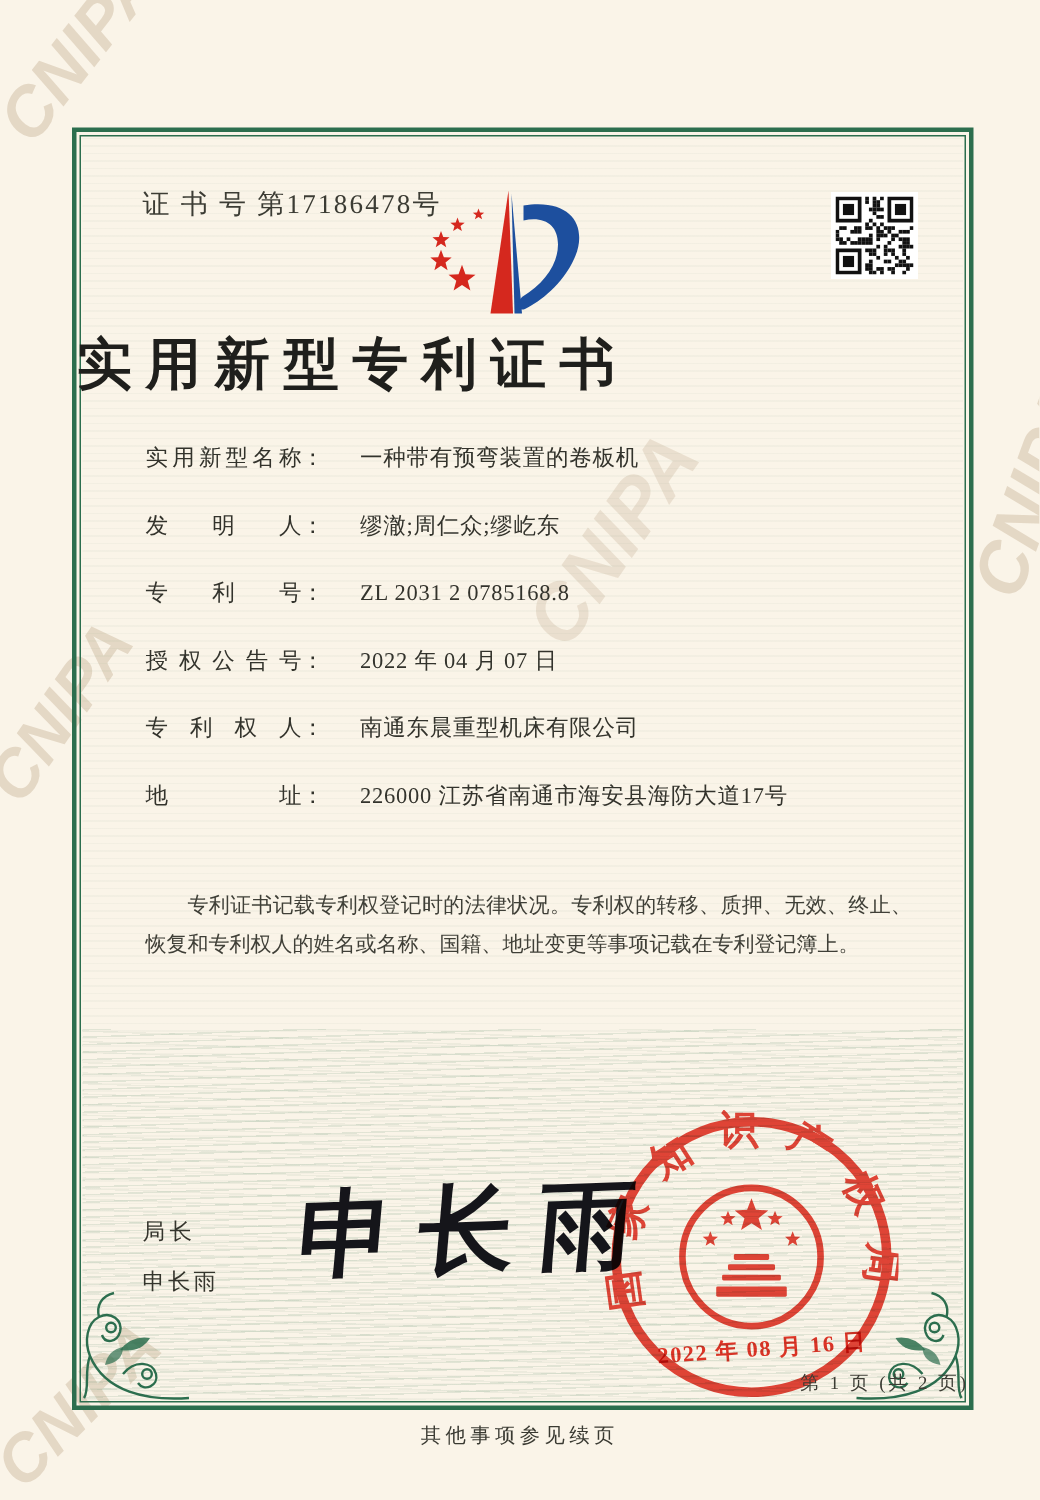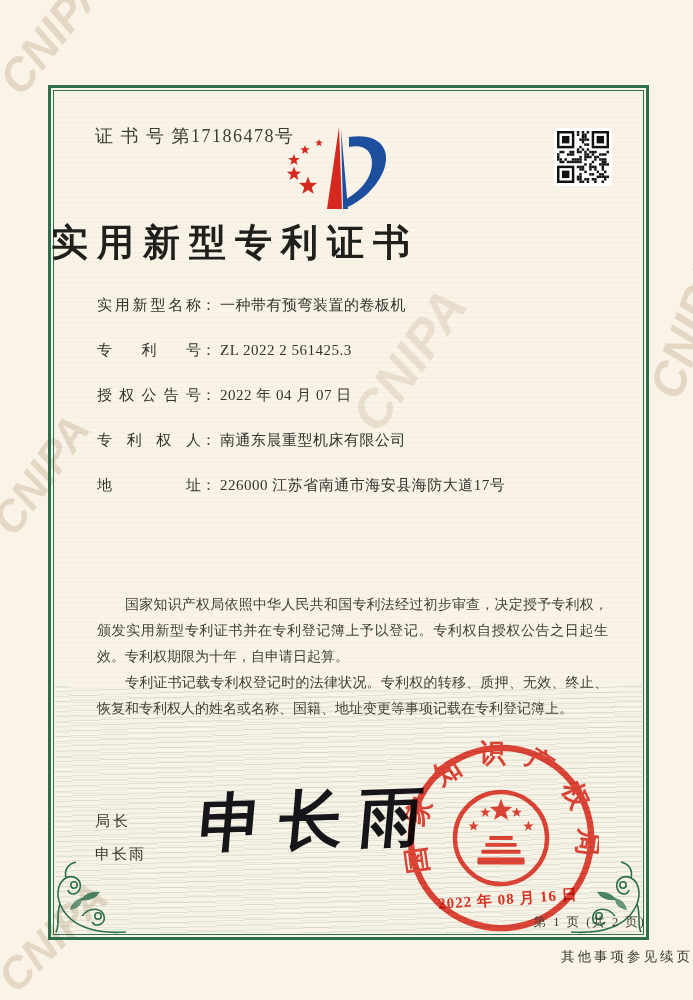--- a/index.html
+++ b/index.html
@@ -66,21 +66,21 @@
   
   .fields{position:absolute;left:46px;top:208px;width:530px;font-size:15px;color:#33332c;}
   .frow{margin-bottom:26px;white-space:nowrap;}
   .frow.tight{margin-bottom:8px;}
   .flabel{
     display:inline-block;width:104px;
     text-align:justify;text-align-last:justify;
     vertical-align:top;
   }
   .fcolon{display:inline-block;}
-  .fvalue{margin-left:4px;letter-spacing:0.5px;text-align:right;}
+  .fvalue{margin-left:24px;letter-spacing:0.5px;text-align:right;}
   .grant-second{margin-left:50px;}
   
   .paras{
     position:absolute;left:46px;right:38px;top:504px;
     font-size:14px;line-height:26px;color:#3f3f37;text-align:justify;
   }
   .paras p{margin:0;text-indent:2em;}
   
   .sig-title{position:absolute;left:44px;top:724px;font-size:15px;letter-spacing:3px;}
   .sig-name{position:absolute;left:44px;top:757px;font-size:15px;letter-spacing:2px;}
@@ -102,21 +102,21 @@
     letter-spacing:1px;transform:rotate(-4deg);
     mix-blend-mode:multiply;white-space:nowrap;
   }
   
   .page-num{
     position:absolute;left:0;right:0;bottom:6px;
     text-align:right;font-size:12.5px;letter-spacing:2px;color:#3c3c34;
   }
   .footer-note{
     position:absolute;left:0;right:0;top:948px;z-index:1;
-    text-align:right;font-size:13.5px;letter-spacing:3px;color:#3a3a32;
+    text-align:center;font-size:13.5px;letter-spacing:3px;color:#3a3a32;
   }
   
   .corner{position:absolute;width:78px;height:78px;bottom:1px;}
   .corner-bl{left:1px;}
   .corner-br{right:1px;transform:scaleX(-1);}
 </style>
 </head>
 <body>
 
 <div class="page">
@@ -275,35 +275,37 @@
           <rect x="4.9523809523809526" y="39.61904761904762" width="7.428571428571429" height="7.428571428571429" fill="#111"></rect>
         </svg></div>
 
     <h1 class="title">实用新型专利证书</h1>
 
     <div class="fields">
       <div class="frow">
         <span class="flabel">实用新型名称</span><span class="fcolon">：</span><span class="fvalue">一种带有预弯装置的卷板机</span>
       </div>
       <div class="frow">
-        <span class="flabel">专利号</span><span class="fcolon">：</span><span class="fvalue">ZL 2022 2 561425.3</span>
+        <span class="flabel">发明人</span><span class="fcolon">：</span><span class="fvalue">缪澈;周仁众;缪屹东</span>
+      </div>
+      <div class="frow">
+        <span class="flabel">专利号</span><span class="fcolon">：</span><span class="fvalue">ZL 2031 2 0785168.8</span>
       </div>
       <div class="frow">
         <span class="flabel">授权公告号</span><span class="fcolon">：</span><span class="fvalue">2022 年 04 月 07 日</span>
       </div>
       <div class="frow">
         <span class="flabel">专利权人</span><span class="fcolon">：</span><span class="fvalue">南通东晨重型机床有限公司</span>
       </div>
       <div class="frow tight">
         <span class="flabel">地址</span><span class="fcolon">：</span><span class="fvalue">226000 江苏省南通市海安县海防大道17号</span>
       </div>
     </div>
 
     <div class="paras">
-      <p>国家知识产权局依照中华人民共和国专利法经过初步审查，决定授予专利权，颁发实用新型专利证书并在专利登记簿上予以登记。专利权自授权公告之日起生效。专利权期限为十年，自申请日起算。</p>
       <p>专利证书记载专利权登记时的法律状况。专利权的转移、质押、无效、终止、恢复和专利权人的姓名或名称、国籍、地址变更等事项记载在专利登记簿上。</p>
     </div>
 
     <div class="sig-title">局长</div>
     <div class="sig-name">申长雨</div>
     <div class="handwriting">申长雨</div>
 
     <svg class="seal" viewBox="0 0 200 200" xmlns="http://www.w3.org/2000/svg">
       <circle cx="100" cy="100" r="92" fill="none" stroke="#dd3426" stroke-width="6.5"></circle>
       <path id="sealarc" d="M 30 138 A 79 79 0 1 1 170 138" fill="none"></path>

